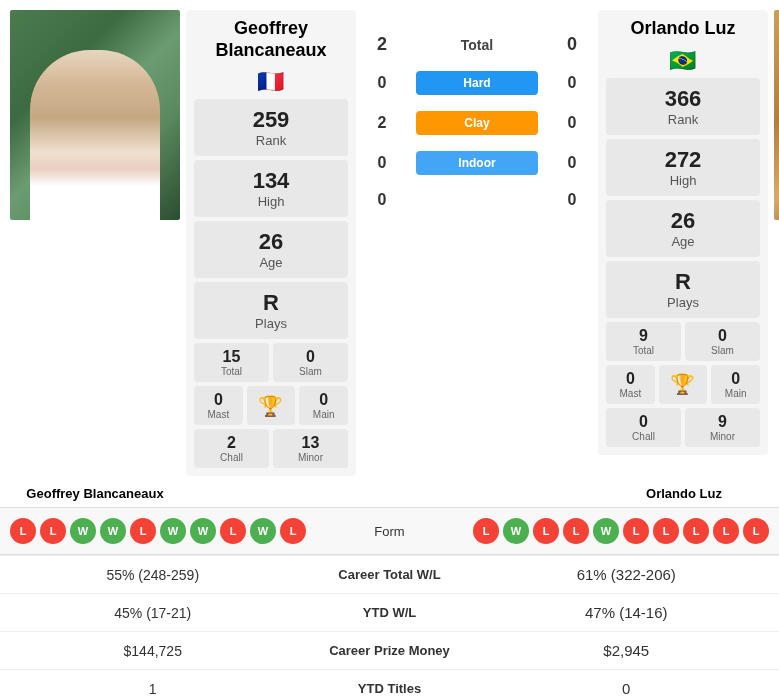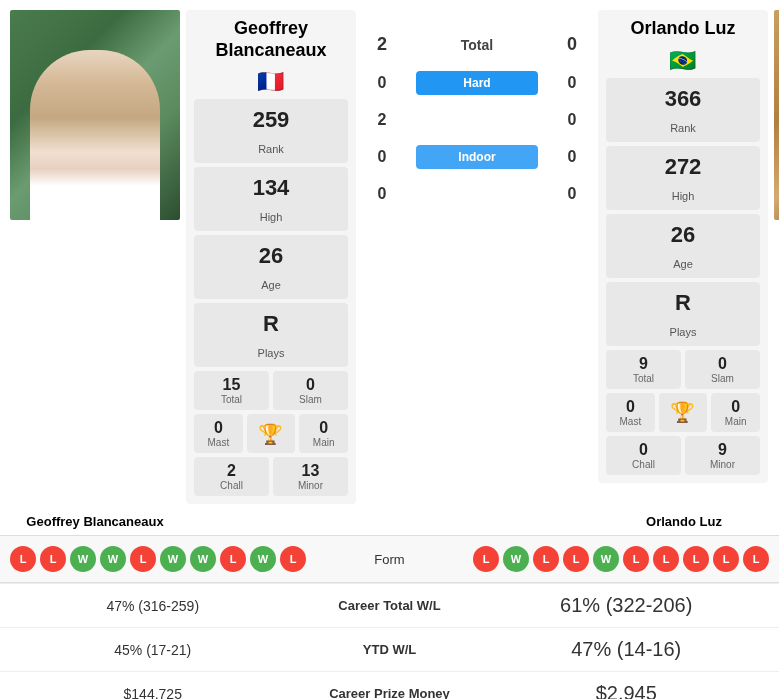--- a/index.html
+++ b/index.html
@@ -7,21 +7,21 @@
     .container { width: 779px; background: #fde047; }
 
     
     .player-card { background: #f5f5f5; border-radius: 4px; padding: 8px; display: flex; flex-direction: column; gap: 4px; flex: 1; min-width: 150px; }
 
     .player-name-section { text-align: center; font-size: 18px; font-weight: bold; line-height: 1.2; padding-bottom: 4px; }
     .player-flag { text-align: center; font-size: 22px; }
 
     .stat-box { background: #e8e8e8; border-radius: 4px; text-align: center; padding: 8px 4px; }
     .stat-box .stat-value { font-size: 22px; font-weight: bold; color: #222; }
-    .stat-box .stat-label { font-size: 11px; color: #555; margin-top: 10px; }
+    .stat-box .stat-label { font-size: 13px; color: #555; }
 
     .stats-grid { display: grid; grid-template-columns: 1fr 1fr; gap: 4px; }
     .stats-grid-3 { display: grid; grid-template-columns: 1fr 1fr 1fr; gap: 4px; }
 
     .mini-stat { background: #e8e8e8; border-radius: 4px; text-align: center; padding: 5px 2px; }
     .mini-stat .val { font-size: 16px; font-weight: bold; color: #222; }
     .mini-stat .lbl { font-size: 10px; color: #666; }
 
     .trophy-cell { display: flex; flex-direction: column; align-items: center; justify-content: center; background: #e8e8e8; border-radius: 4px; padding: 5px 2px; }
     .trophy-icon { font-size: 20px; color: #c4a000; }
@@ -46,21 +46,21 @@
     .form-label { font-size: 13px; font-weight: normal; color: #333; width: 80px; text-align: center; }
     .pill { width: 26px; height: 26px; border-radius: 50%; display: flex; align-items: center; justify-content: center; font-size: 11px; font-weight: bold; color: #fff; }
     .pill.W { background: #4CAF50; }
     .pill.L { background: #f44336; }
 
     
     .stats-rows { background: #fff; }
     .stats-row { display: flex; align-items: center; padding: 10px 16px; border-top: 1px solid #eee; }
     .stats-row .left-val { flex: 1; text-align: center; font-size: 14px; color: #333; }
     .stats-row .center-label { width: 200px; text-align: center; font-size: 13px; font-weight: bold; color: #333; }
-    .stats-row .right-val { flex: 1; text-align: center; font-size: 20px; color: #333; }
+    .stats-row .right-val { flex: 1; text-align: center; font-size: 15px; color: #333; }
 
     
     .photo-left {
       width: 170px; height: 210px; flex-shrink: 0;
       background: linear-gradient(135deg, #4a7c4e 0%, #3d6b41 30%, #6b9b70 50%, #5a8a5e 70%, #2d4d2f 100%);
       border-radius: 2px;
       position: relative;
       overflow: hidden;
     }
     .photo-left::after {
@@ -167,20 +167,21 @@
         <span class="court-label" style="text-align:center;flex:1;font-size:14px;color:#444;font-weight:bold;">Total</span>
         <span class="score">0</span>
       </div>
       <div class="court-row">
         <span class="score">0</span>
         <span class="court-badge hard">Hard</span>
         <span class="score">0</span>
       </div>
       <div class="court-row">
         <span class="score">2</span>
+        <span class="court-badge clay">Clay</span>
         <span class="score">0</span>
       </div>
       <div class="court-row">
         <span class="score">0</span>
         <span class="court-badge indoor">Indoor</span>
         <span class="score">0</span>
       </div>
       <div class="court-row">
         <span class="score">0</span>
         <span class="score">0</span>
@@ -282,21 +283,21 @@
         <div class="pill L">L</div>
         <div class="pill L">L</div>
         <div class="pill L">L</div>
         <div class="pill L">L</div>
         <div class="pill L">L</div>
       </div>
   </div>
 
   <div class="stats-rows">
     <div class="stats-row">
-      <span class="left-val">47% (316-259)</span>
+      <span class="left-val">55% (248-259)</span>
       <span class="center-label">Career Total W/L</span>
       <span class="right-val">61% (322-206)</span>
     </div>
     <div class="stats-row">
       <span class="left-val">45% (17-21)</span>
       <span class="center-label">YTD W/L</span>
       <span class="right-val">47% (14-16)</span>
     </div>
     <div class="stats-row">
       <span class="left-val">$144,725</span>

